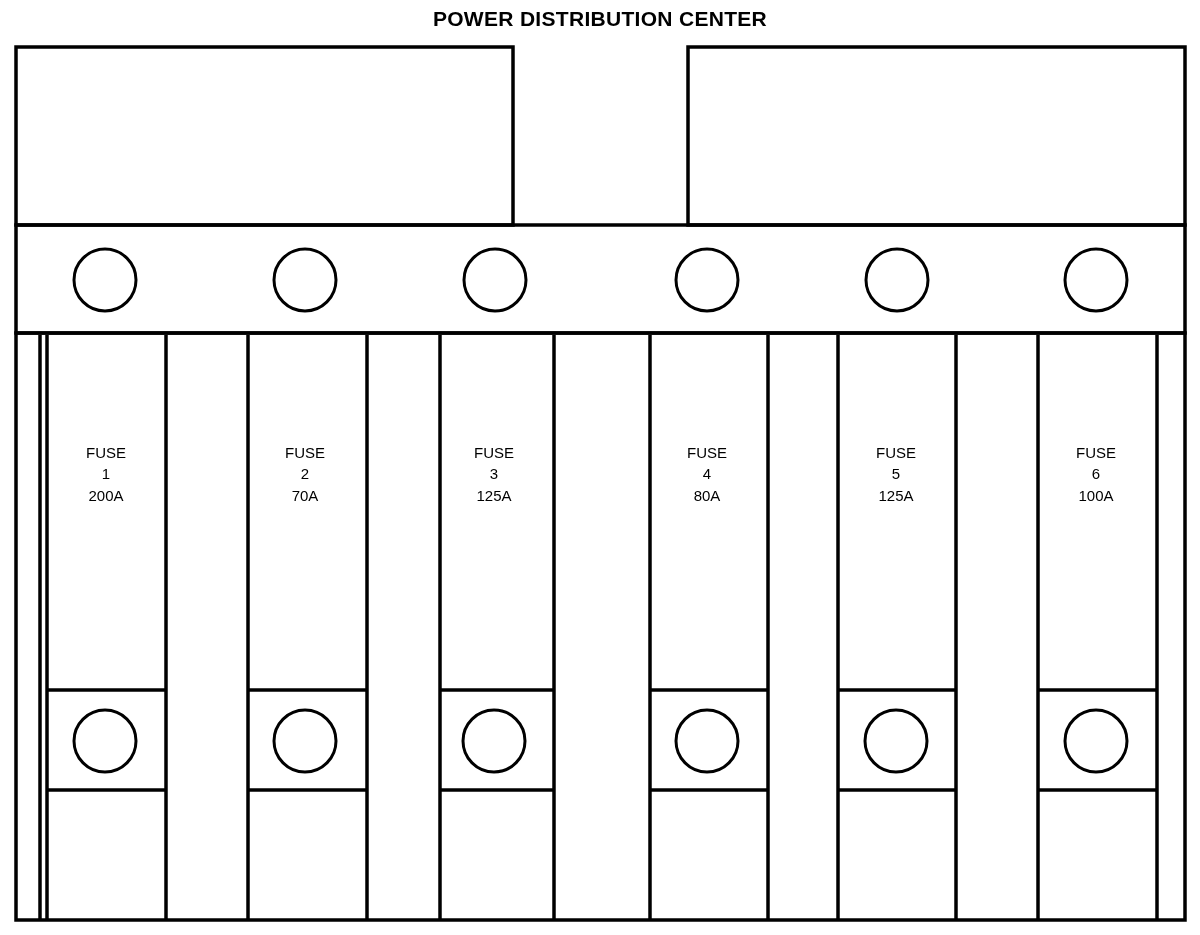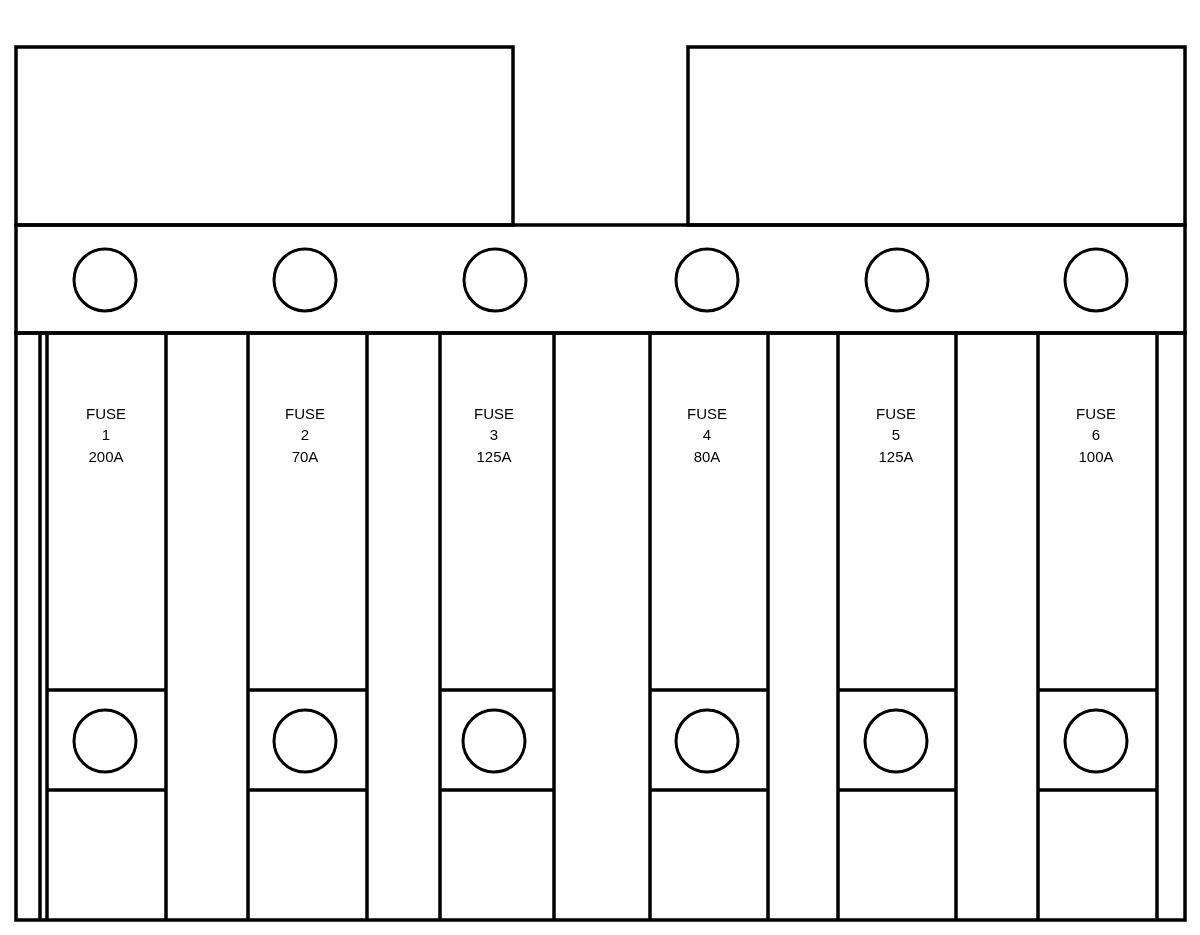--- a/index.html
+++ b/index.html
@@ -43,28 +43,30 @@
   }
   .fuse-label {
     position: absolute;
     text-align: center;
     font-family: "Liberation Sans", sans-serif;
     font-size: 15px;
     font-weight: normal;
     line-height: 1.42;
     color: #000000;
     white-space: nowrap;
+    margin-top: 39px;
   }
   .fuse-label span { display: block; }
 </style>
 </head>
 <body>
 
 <div id="canvas">
 
+  <div id="diagram-title">POWER DISTRIBUTION CENTER</div>
 
   <svg id="svg-layer" viewBox="0 0 1200 935">
 
     <g>
       <rect x="16" y="47" width="497" height="178" fill="none" stroke="#000000" stroke-width="3.5"></rect>
       <rect x="688" y="47" width="497" height="178" fill="none" stroke="#000000" stroke-width="3.5"></rect>
     </g>
 
     <g>
       <rect x="16" y="225" width="1169" height="108" fill="none" stroke="#000000" stroke-width="3.5"></rect>

